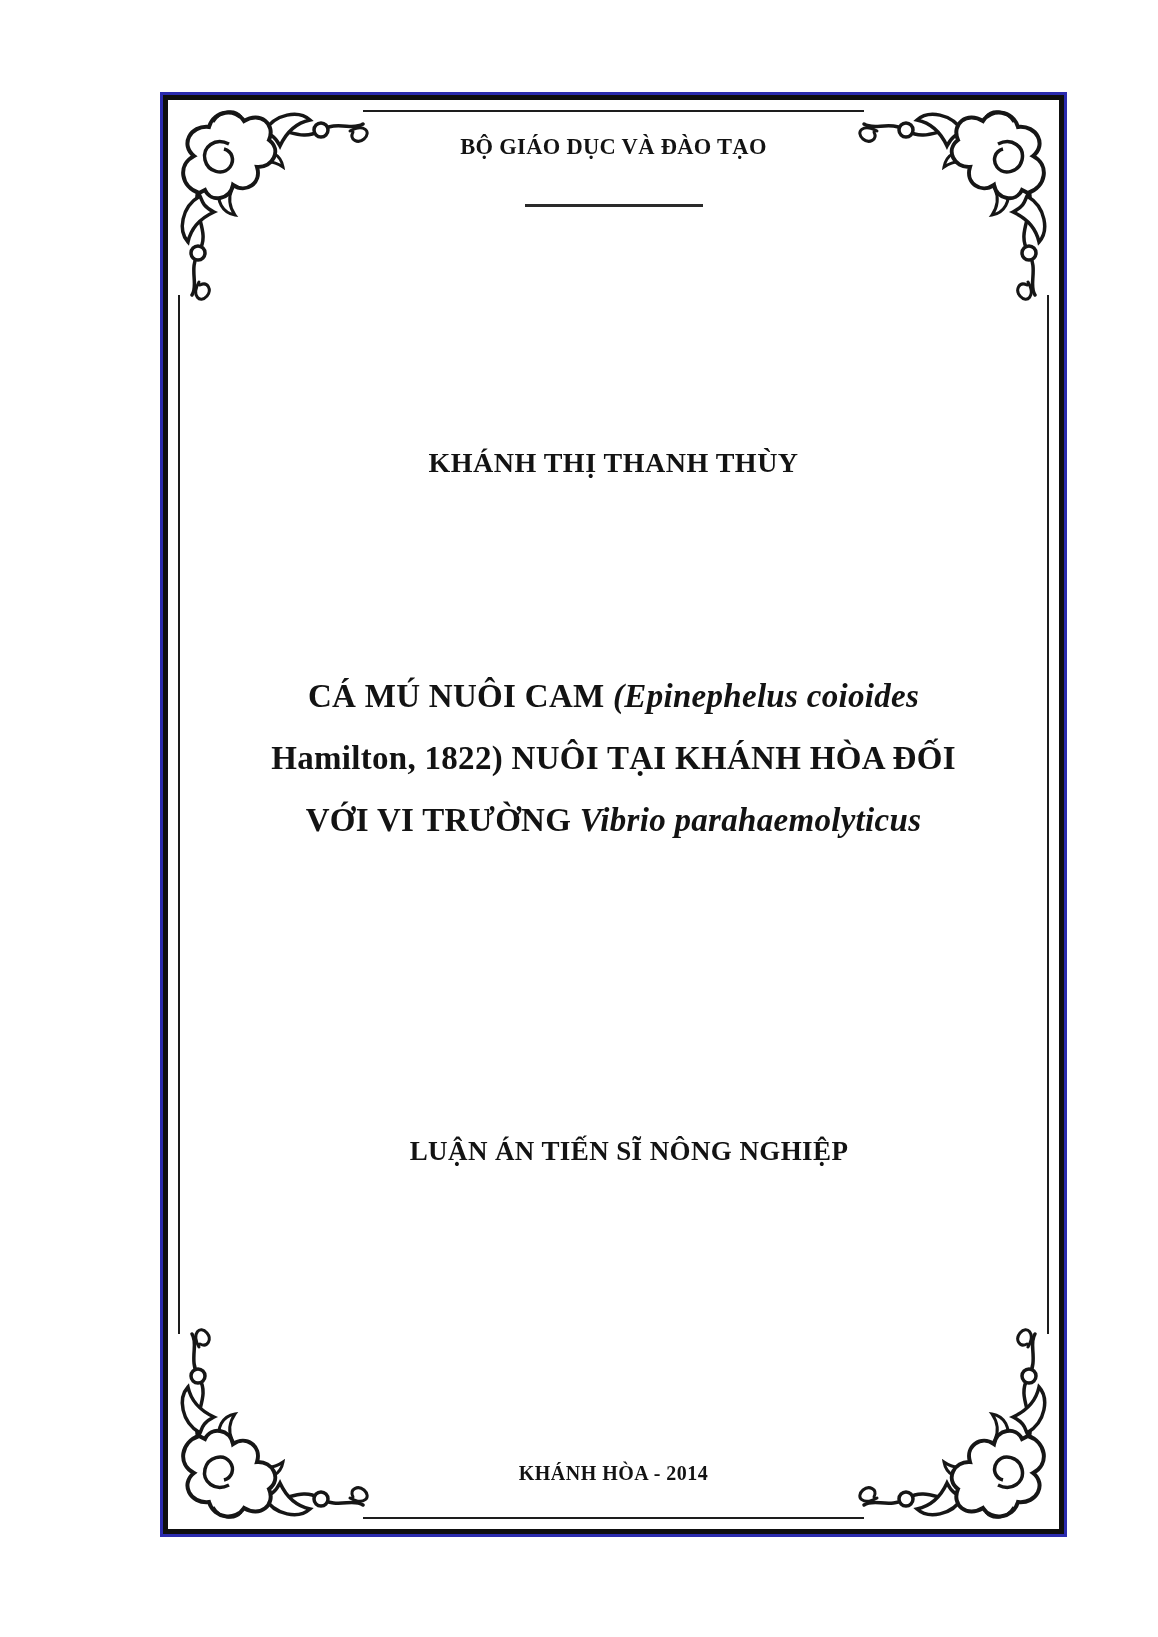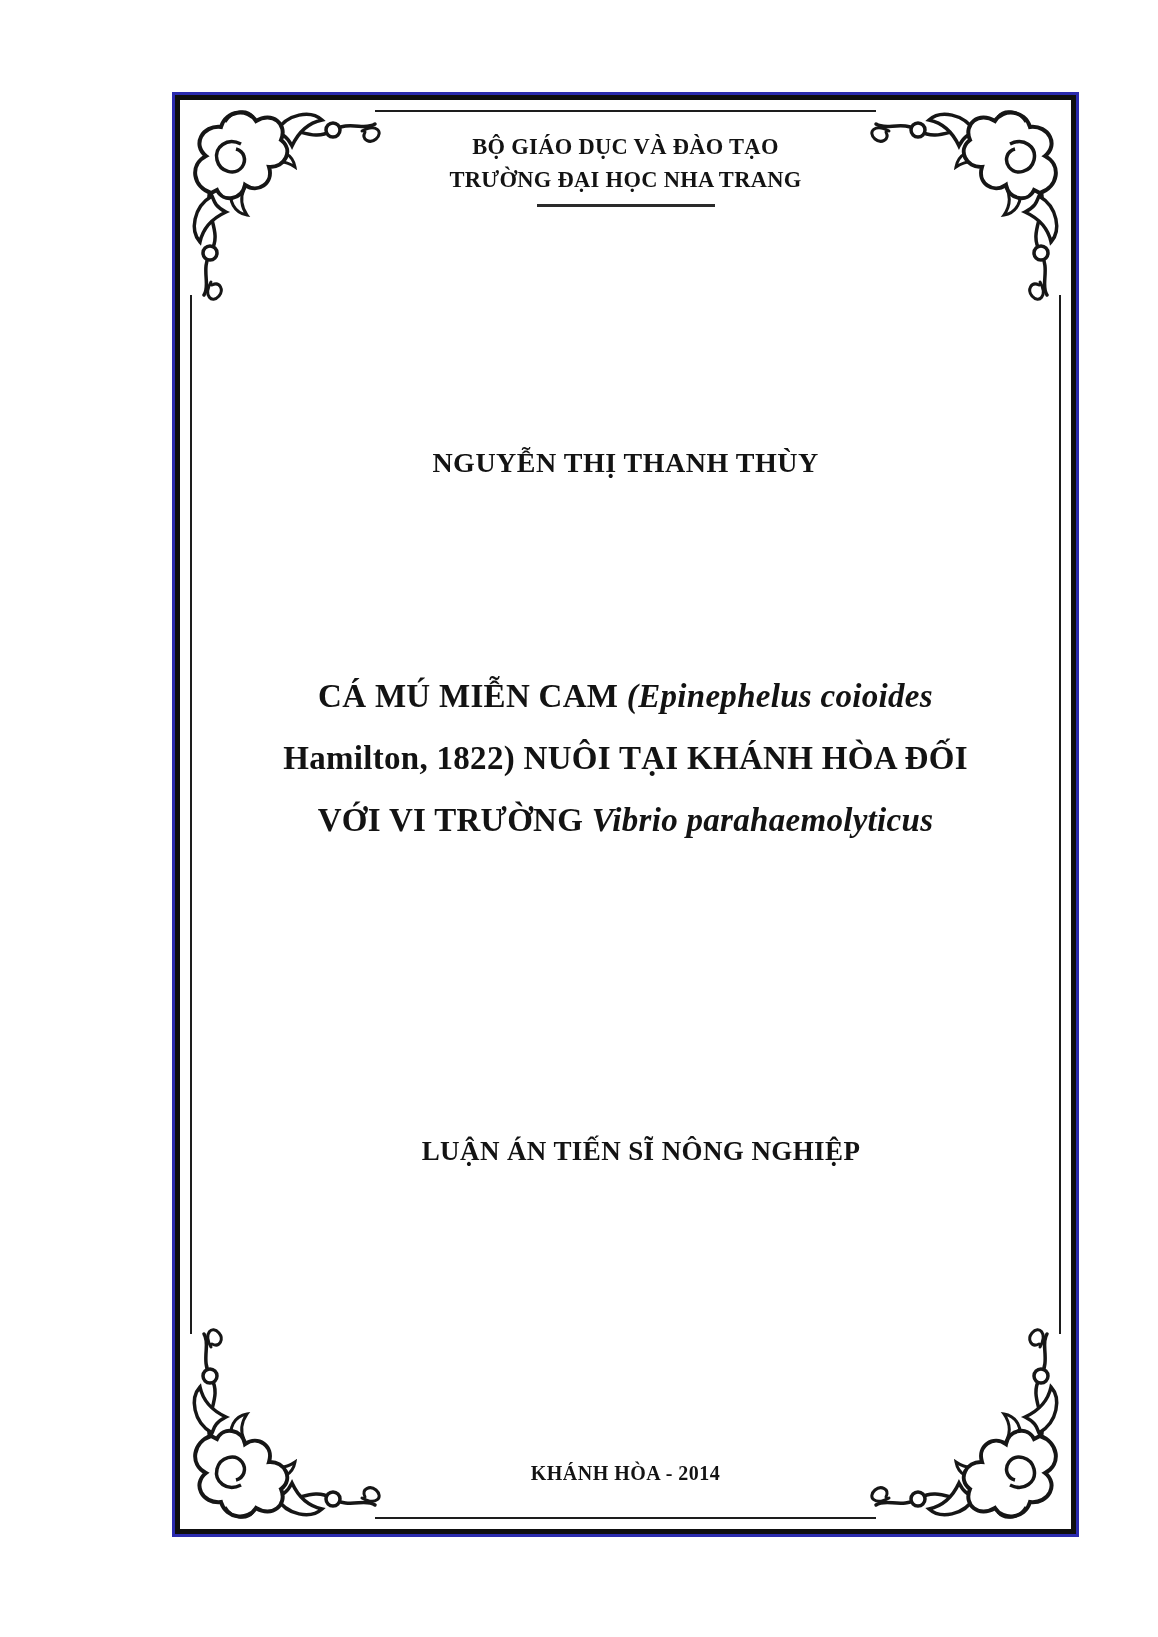--- a/index.html
+++ b/index.html
@@ -11,21 +11,20 @@
     color:#131313;
     overflow:hidden;
   }
   .page { position:absolute; inset:0; }
 
   
   .frame {
     position:absolute; left:160px; top:92px; width:907px; height:1445px;
     border:3px solid var(--frame-blue,#2b2bae);
     box-sizing:border-box;
-    margin-left:12px;
   }
   .frame-black {
     position:absolute; inset:0;
     border:5px solid var(--frame-dark,#0f0f0f);
     box-sizing:border-box;
   }
 
   
   .inner-line { position:absolute; background:#1d1d1d; }
   .line-top    { top:10px;    left:195px; right:195px; height:2px; }
@@ -143,28 +142,27 @@
           <circle cx="152" cy="29" r="7" fill="#ffffff" stroke="#161616" stroke-width="3.5"></circle>
           <circle cx="29" cy="152" r="7" fill="#ffffff" stroke="#161616" stroke-width="3.5"></circle>
           <path d="M30,92 C12,86 8,64 25,55 C11,44 21,24 40,26 C45,9 67,7 75,20 C91,10 107,23 100,39 C113,49 104,67 88,66 C93,82 77,93 64,84 C61,99 42,102 36,89 Z" fill="#ffffff" stroke="#161616" stroke-width="4"></path>
           <path d="M60,43 C46,36 33,46 36,59 C39,71 54,75 61,66 C66,59 63,50 55,48" fill="none" stroke="#161616" stroke-width="3.5"></path>
           <path d="M44,21 C51,9 66,8 72,16" fill="none" stroke="#161616" stroke-width="3"></path>
         </svg>
       </div>
 
       <div class="textblock header">
         <div>BỘ GIÁO DỤC VÀ ĐÀO TẠO</div>
-        <div>TRƯỜNG ĐẠI HỌC NHA TRANG</div>
       </div>
       <div class="rule"></div>
 
-      <div class="textblock author">NGUYỄN THỊ THANH THÙY</div>
+      <div class="textblock author">KHÁNH THỊ THANH THÙY</div>
 
       <div class="textblock title">
-        <div><span>CÁ MÚ MIỄN CAM </span><span class="sp">(Epinephelus coioides</span></div>
+        <div><span>CÁ MÚ NUÔI CAM </span><span class="sp">(Epinephelus coioides</span></div>
         <div><span>Hamilton, 1822) NUÔI TẠI KHÁNH HÒA ĐỐI</span></div>
         <div><span>VỚI VI TRƯỜNG </span><span class="sp">Vibrio parahaemolyticus</span></div>
       </div>
 
       <div class="textblock degree">LUẬN ÁN TIẾN SĨ NÔNG NGHIỆP</div>
 
       <div class="textblock footer">KHÁNH HÒA - 2014</div>
 
     </div>
   </div>

